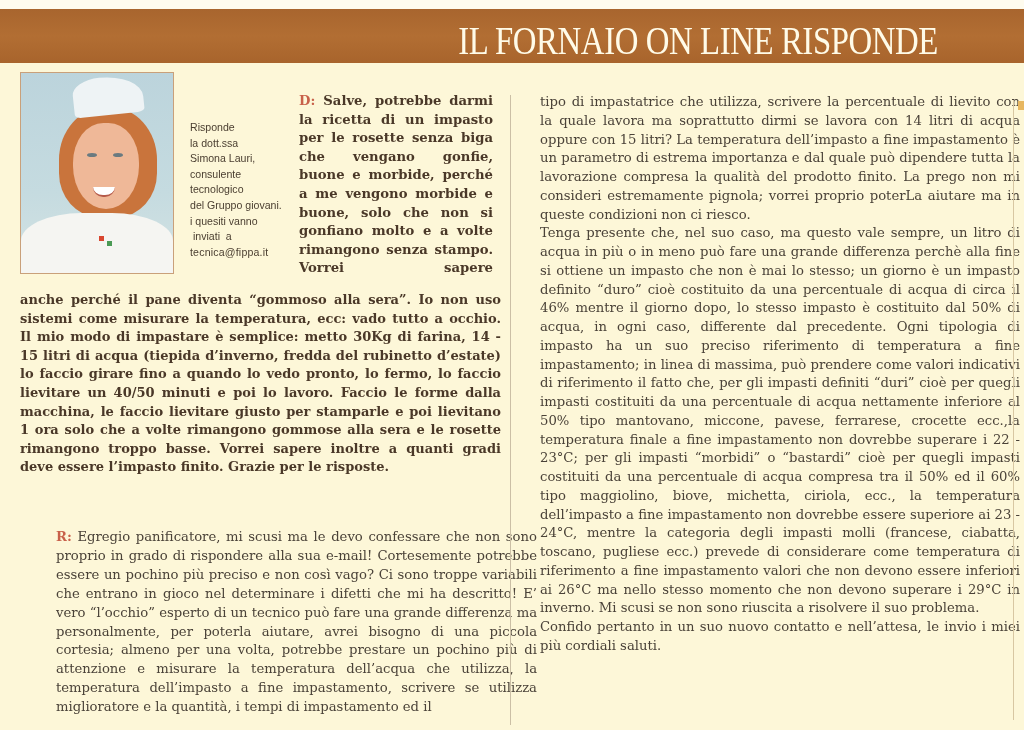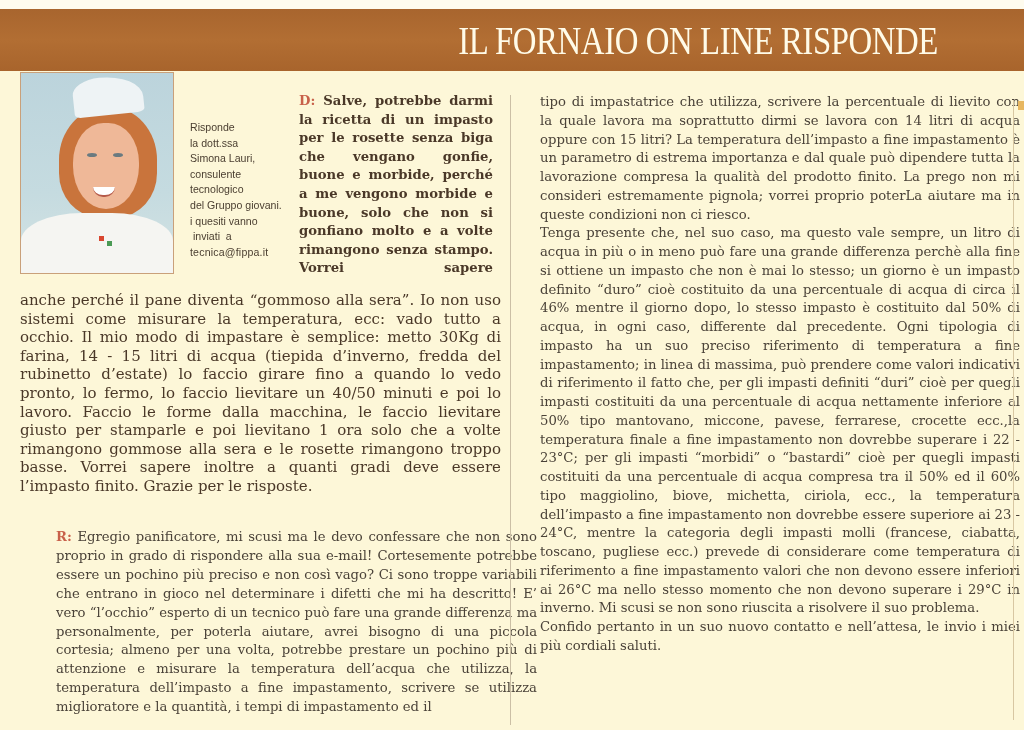--- a/index.html
+++ b/index.html
@@ -5,21 +5,21 @@
   html, body { margin: 0; padding: 0; }
   body {
     width: 1024px; height: 730px; overflow: hidden;
     background: #fdf7d8;
     position: relative;
     font-family: "DejaVu Serif", "Liberation Serif", serif;
     color: #3c3428;
   }
   .top-strip { position: absolute; left: 0; top: 0; width: 1024px; height: 9px; background: #fefbee; }
   .banner {
-    position: absolute; left: 0; top: 9px; width: 1024px; height: 62px;
+    position: absolute; left: 0; top: 9px; width: 1024px; height: 54px;
     background: linear-gradient(180deg, #a8652e 0%, #b26e33 50%, #a8642c 100%);
   }
   .banner-title {
     position: absolute; right: 86px; top: 10px;
     font-family: "Liberation Serif", "DejaVu Serif", serif;
     font-size: 40px; line-height: 44px;
     color: #fffbe8; letter-spacing: -0.5px;
     transform: scaleX(0.82); transform-origin: right center;
     white-space: nowrap;
   }
@@ -59,21 +59,21 @@
   }
   .caption .email { font-weight: normal; letter-spacing: 0.2px; }
 
   .question-top {
     position: absolute; left: 299px; top: 92px; width: 194px;
     font-size: 13.2px; line-height: 18.6px; font-weight: bold;
     text-align: justify; color: #4a3828;
   }
   .question-full {
     position: absolute; left: 20px; top: 291px; width: 481px;
-    font-size: 15px; line-height: 18.6px; font-weight: normal;
+    font-size: 13px; line-height: 18.6px; font-weight: bold;
     text-align: justify; color: #4a3828;
   }
   .marker { color: #c8614a; font-weight: bold; }
   .question-top p, .question-full p, .answer-left p, .answer-right p { margin: 0; }
 
   .answer-left {
     position: absolute; left: 20px; top: 528px; width: 481px;
     font-size: 13.2px; line-height: 18.9px;
     text-align: justify; color: #4a4238; margin-left: 36px;
   }

